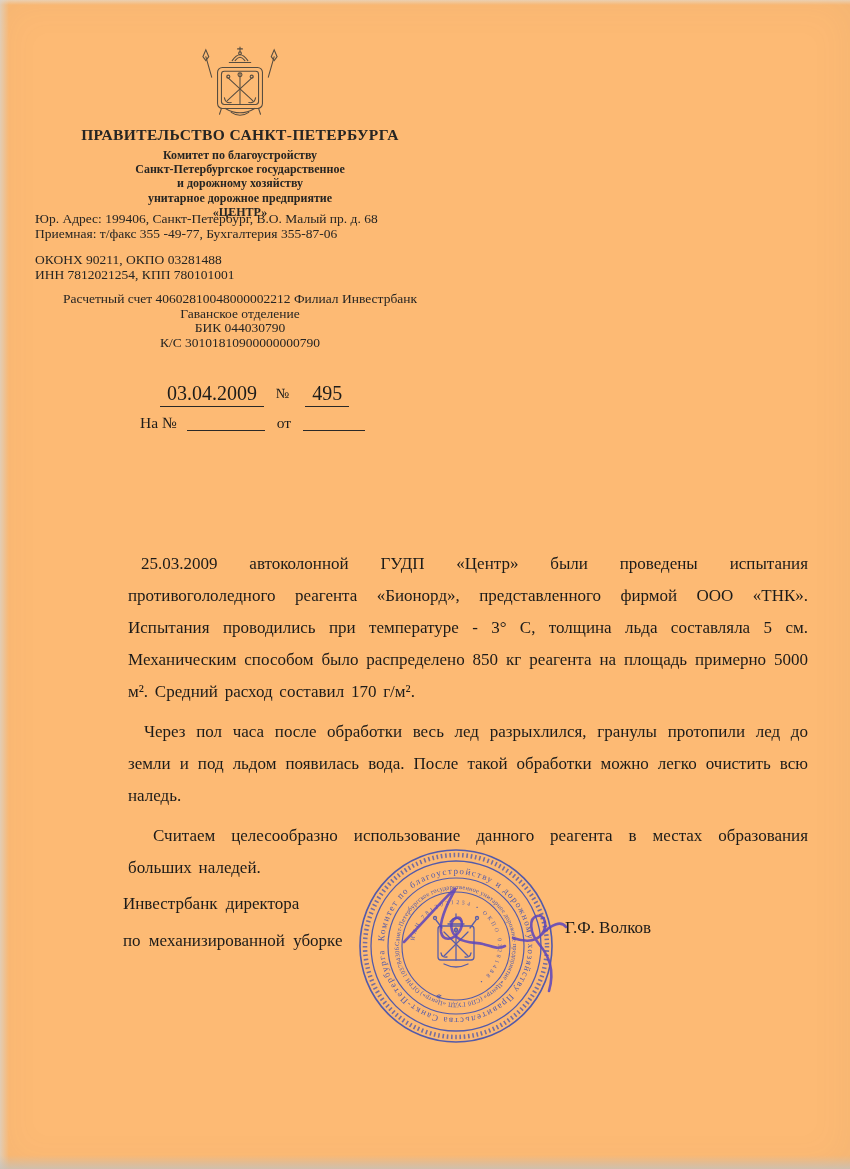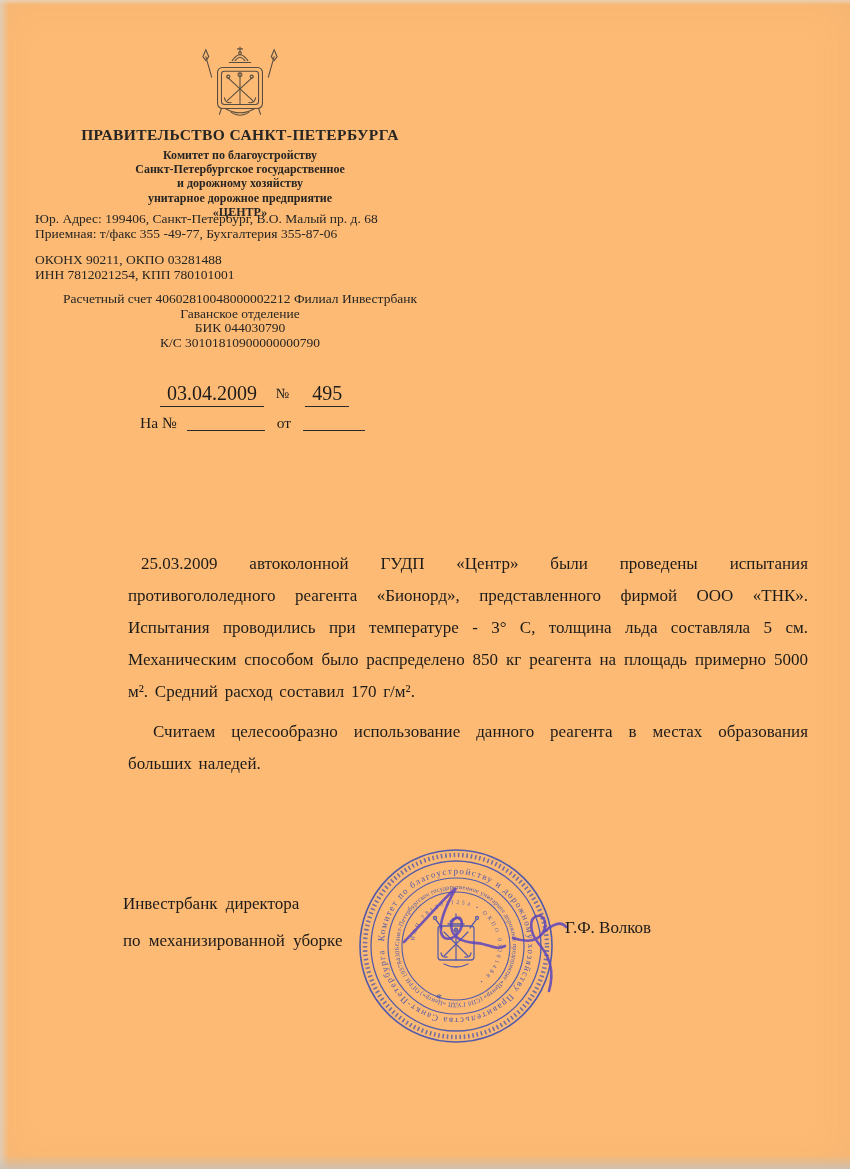--- a/index.html
+++ b/index.html
@@ -149,20 +149,21 @@
   <div class="docnum-row">
     <span class="u">03.04.2009</span><span class="docnum-sign">№</span><span class="u">495</span>
   </div>
 
   <div class="ref-row">
     <span>На №</span><span class="blank blank1"></span><span>от</span><span class="blank blank2"></span>
   </div>
 
   <div class="body-text">
     <p class="p1">25.03.2009 автоколонной ГУДП «Центр» были проведены испытания противогололедного реагента «Бионорд», представленного фирмой ООО «ТНК». Испытания проводились при температуре - 3° С, толщина льда составляла 5 см. Механическим способом было распределено 850 кг реагента на площадь примерно 5000 м². Средний расход составил 170 г/м².</p>
+    <p class="p2">Через пол часа после обработки весь лед разрыхлился, гранулы протопили лед до земли и под льдом появилась вода. После такой обработки можно легко очистить всю наледь.</p>
     <p class="p3">Считаем целесообразно использование данного реагента в местах образования больших наледей.</p>
   </div>
 
   <div class="sig-title">
     <div>Инвестрбанк  директора</div>
     <div>по  механизированной  уборке</div>
   </div>
   <div class="sig-name">Г.Ф. Волков</div>
 
   <svg class="stamp" viewBox="0 0 232 208" xmlns="http://www.w3.org/2000/svg" xmlns:xlink="http://www.w3.org/1999/xlink">

